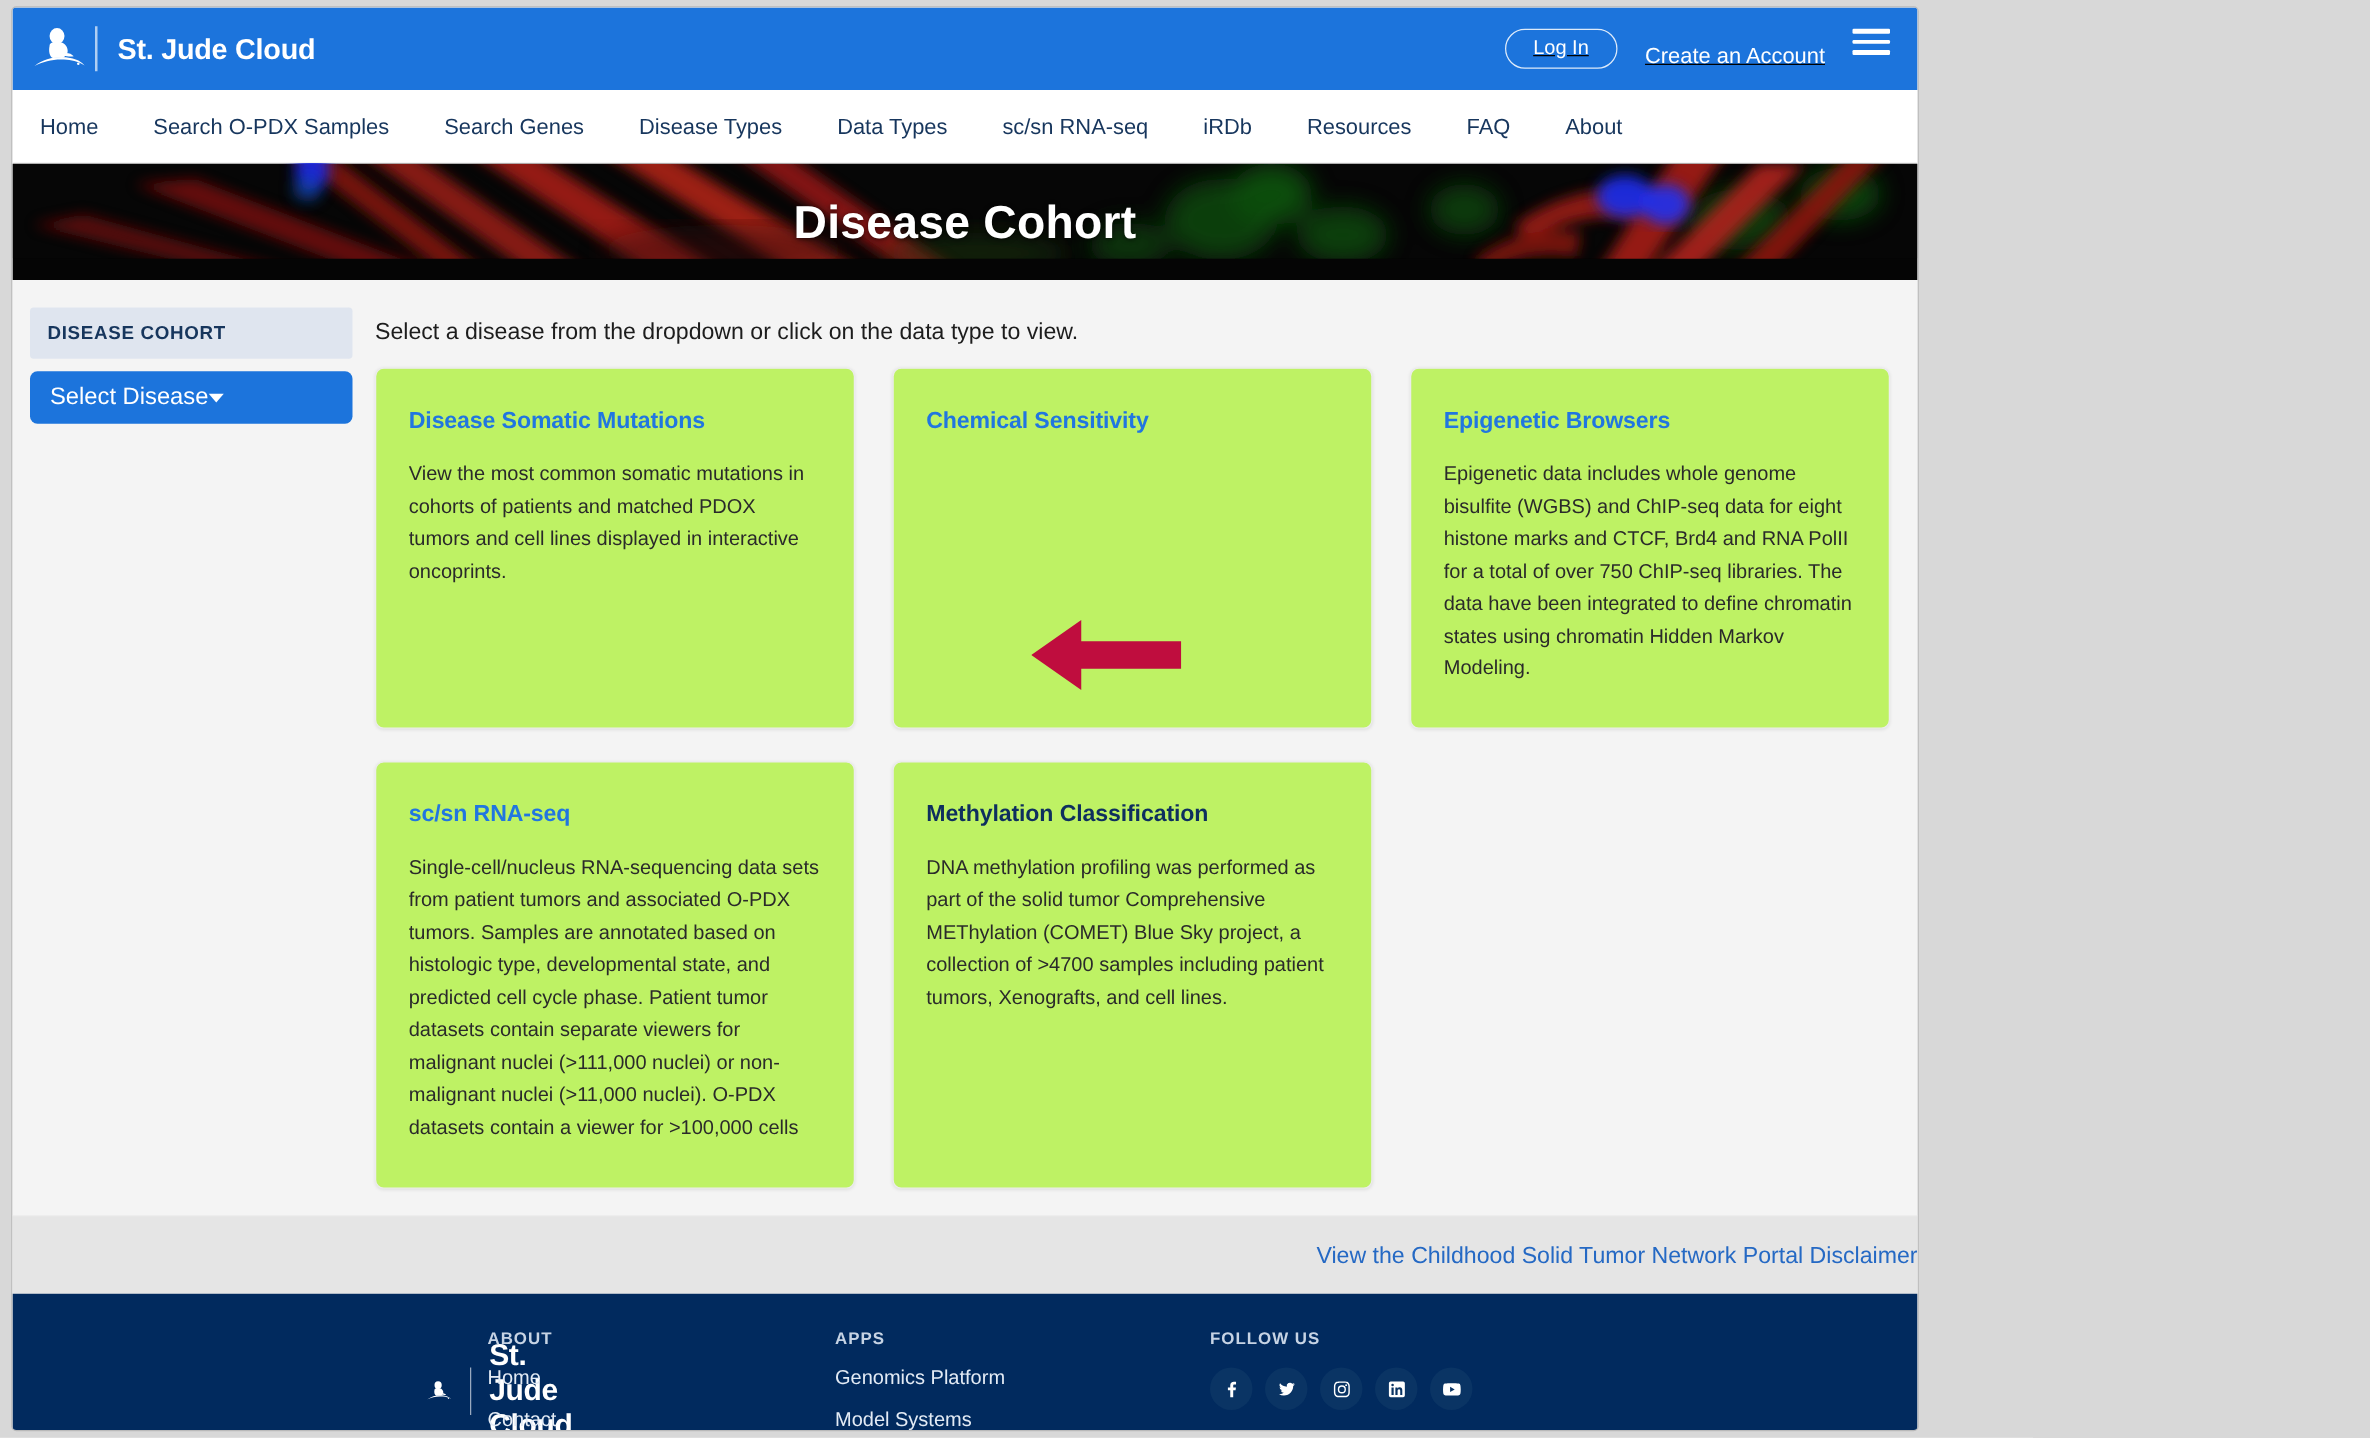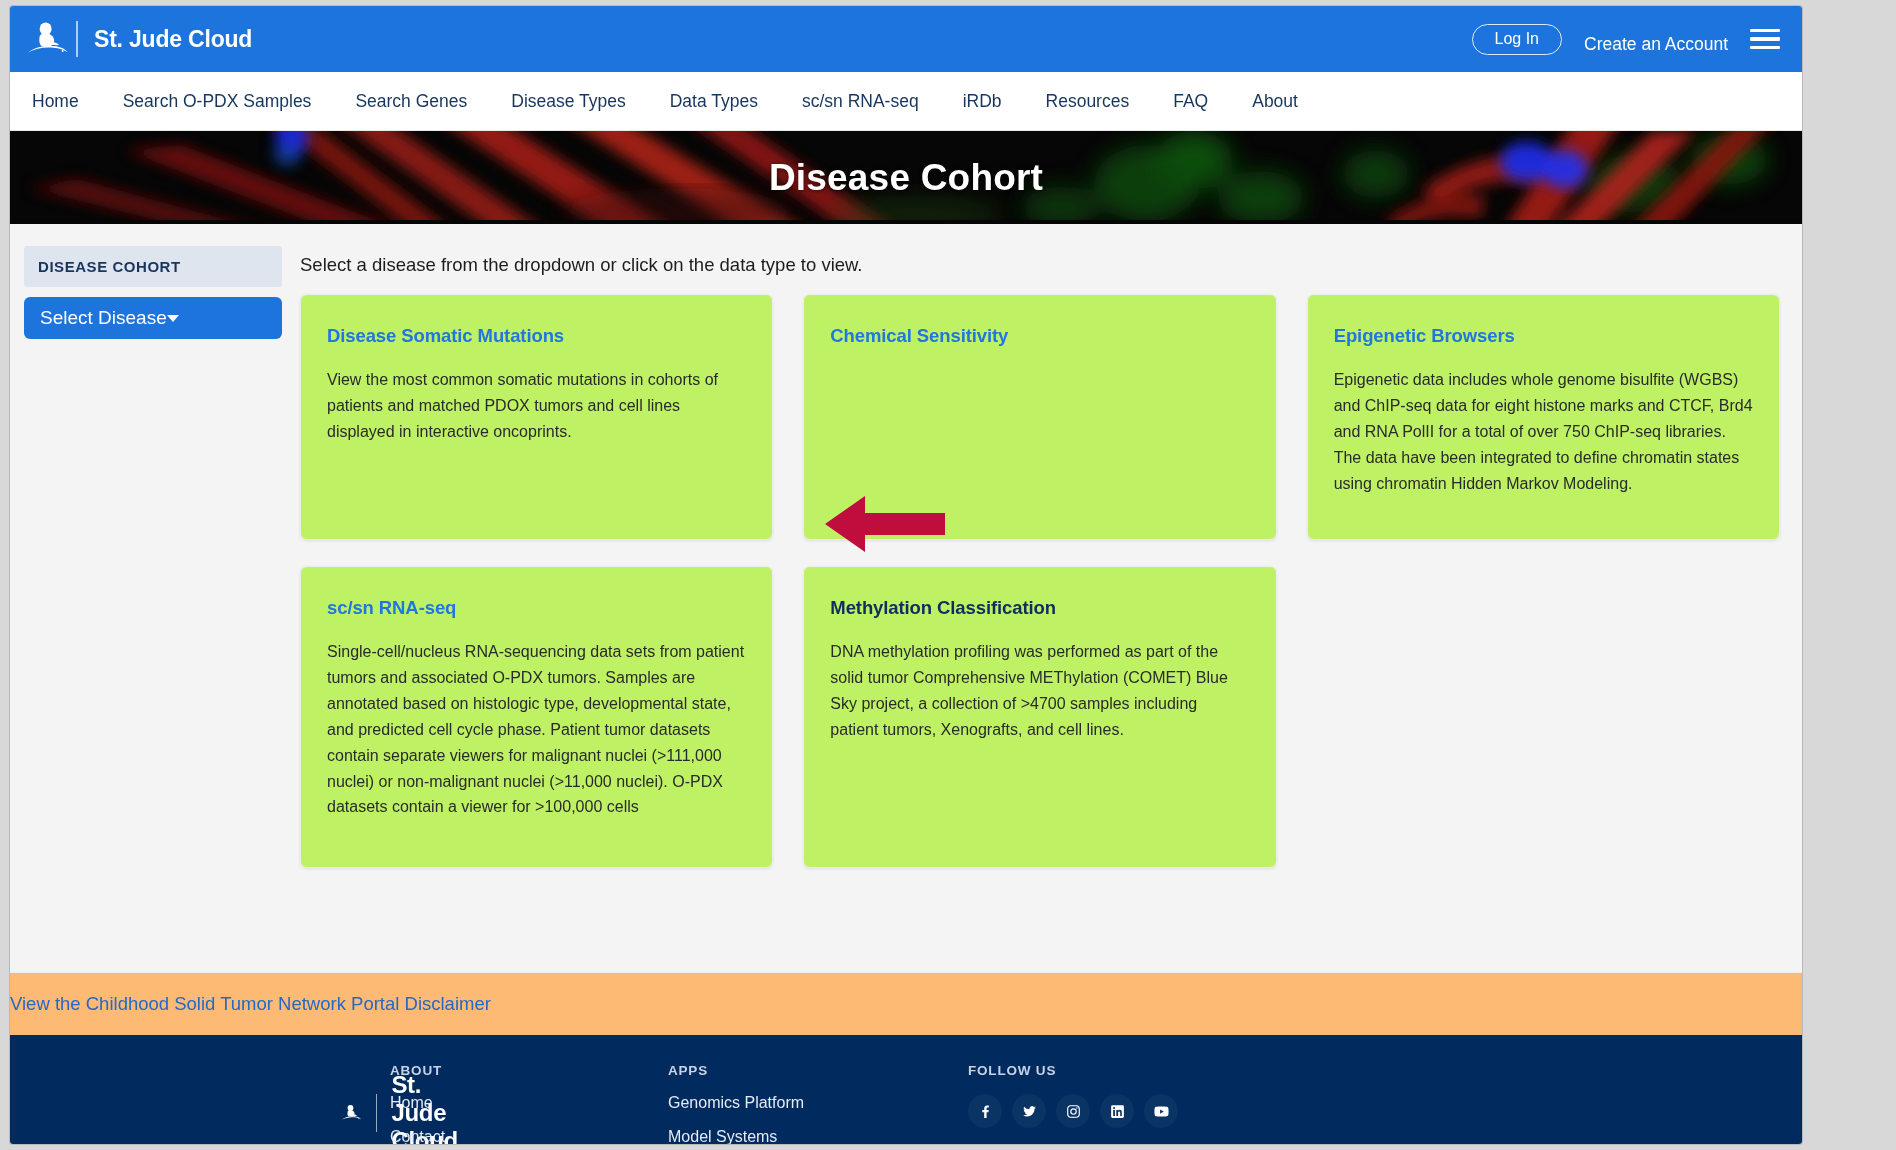--- a/index.html
+++ b/index.html
@@ -5,21 +5,21 @@
   * { box-sizing: border-box; margin: 0; padding: 0; }
   html, body {
     width: 1896px; height: 1150px;
     background: #d8d8d8;
     font-family: "Liberation Sans", sans-serif;
     overflow: hidden;
   }
   #viewport {
     position: absolute;
     left: 10px; top: 6px;
-    width: 1792px; height: 1138px;
+    width: 1524px; height: 1138px;
     background: #ffffff;
     overflow: hidden;
     border-radius: 3px;
     box-shadow: 0 0 0 1px #b9b9b9;
   }
 
   
   .topbar {
     height: 66px;
     background: #1c74dc;
@@ -35,21 +35,21 @@
     margin: 0 16px 0 6px;
   }
   .brand-main {
     color: #fff; font-size: 23px; font-weight: bold; letter-spacing: -.2px;
     white-space: nowrap;
   }
   .brand-sub {
     color: #cfe1f8; font-size: 22px; font-weight: 400; margin-left: 9px;
     white-space: nowrap;
   }
-  .top-right { margin-left: auto; display: flex; align-items: center; gap: 22px; }
+  .top-right { margin-left: auto; display: flex; gap: 22px; text-decoration: underline; }
   .login-btn {
     color: #fff; font-size: 16px;
     border: 1.5px solid rgba(255,255,255,.85);
     border-radius: 20px;
     padding: 5px 22px 6px;
     background: transparent;
     cursor: pointer;
     font-family: inherit;
   }
   .create-acct {
@@ -169,23 +169,23 @@
   .card-desc {
     font-size: 16px;
     line-height: 1.62;
     color: #2a2a2a;
   }
   .row2 { margin-top: 26px; display: grid; grid-template-columns: repeat(3, 1fr); gap: 30px; }
   .row2 .spacer { visibility: hidden; }
 
   
   .disclaimer-band {
-    background: #fdba74;
+    background: #e5e5e5;
     height: 63px;
-    display: flex; align-items: center; justify-content: flex-start;
+    display: flex; align-items: center; justify-content: flex-end;
     border-top: 1px solid #ededed;
   }
   .disclaimer-link {
     color: #2569c4; font-size: 18.5px; cursor: pointer;
   }
 
   
   .footer {
     background: #012a5e;
     padding: 28px 0 0 0;

